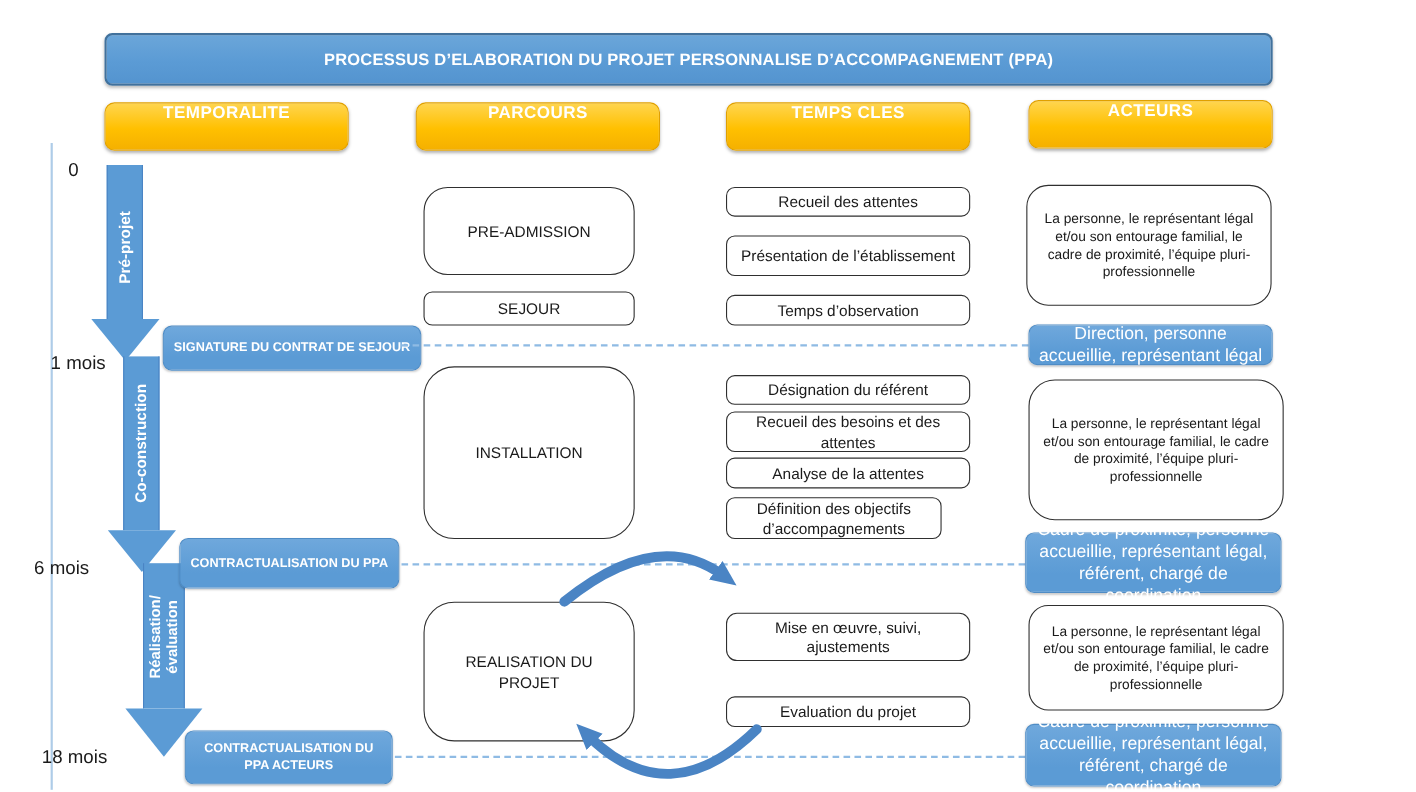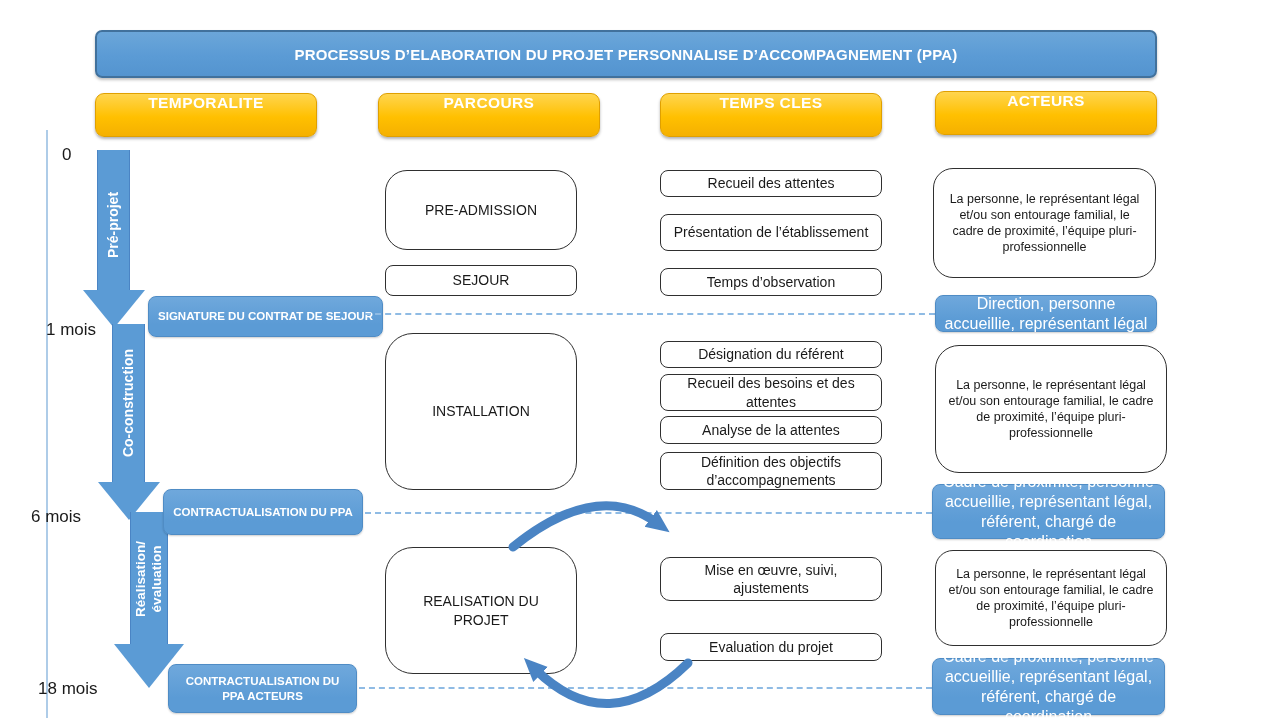--- a/index.html
+++ b/index.html
@@ -128,21 +128,21 @@
   <div class="abs white-box" style="left:385px;top:265px;width:192px;height:31px;border-radius:8px;">SEJOUR</div>
   <div class="abs white-box" style="left:385px;top:333px;width:192px;height:157px;border-radius:28px;">INSTALLATION</div>
   <div class="abs white-box" style="left:385px;top:547px;width:192px;height:127px;border-radius:28px;">REALISATION DU PROJET</div>
 
   <div class="abs white-box" style="left:660px;top:170px;width:222px;height:27px;border-radius:8px;">Recueil des attentes</div>
   <div class="abs white-box" style="left:660px;top:214px;width:222px;height:37px;border-radius:8px;">Présentation de l’établissement</div>
   <div class="abs white-box" style="left:660px;top:268px;width:222px;height:28px;border-radius:8px;">Temps d’observation</div>
   <div class="abs white-box" style="left:660px;top:341px;width:222px;height:27px;border-radius:8px;">Désignation du référent</div>
   <div class="abs white-box" style="left:660px;top:374px;width:222px;height:37px;border-radius:8px;">Recueil des besoins et des attentes</div>
   <div class="abs white-box" style="left:660px;top:416px;width:222px;height:28px;border-radius:8px;">Analyse de la attentes</div>
-  <div class="abs white-box" style="left:660px;top:452px;width:222px;height:38px;border-radius:8px;">Définition des objectifs d’accompagnements</div>
+  <div class="abs white-box" style="left:660px;top:452px;width:196px;height:38px;border-radius:8px;">Définition des objectifs d’accompagnements</div>
   <div class="abs white-box" style="left:660px;top:557px;width:222px;height:44px;border-radius:10px;">Mise en œuvre, suivi, ajustements</div>
   <div class="abs white-box" style="left:660px;top:633px;width:222px;height:28px;border-radius:8px;">Evaluation du projet</div>
 
   <div class="abs white-box" style="left:933px;top:168px;width:223px;height:110px;border-radius:20px;font-size:12.5px;">La personne, le représentant légal et/ou son entourage familial, le cadre de proximité, l’équipe pluri-professionnelle</div>
   <div class="abs white-box" style="left:935px;top:345px;width:232px;height:128px;border-radius:24px;font-size:12.5px;">La personne, le représentant légal et/ou son entourage familial, le cadre de proximité, l’équipe pluri-professionnelle</div>
   <div class="abs white-box" style="left:935px;top:550px;width:232px;height:96px;border-radius:18px;font-size:12.5px;">La personne, le représentant légal et/ou son entourage familial, le cadre de proximité, l’équipe pluri-professionnelle</div>
 
   <div class="abs blue-box actor-blue" style="left:935px;top:295px;width:222px;height:37px;">Direction, personne accueillie, représentant légal</div>
   <div class="abs blue-box actor-blue" style="left:932px;top:484px;width:233px;height:55px;">Cadre de proximité, personne accueillie, représentant légal, référent, chargé de coordination</div>
   <div class="abs blue-box actor-blue" style="left:932px;top:658px;width:233px;height:57px;">Cadre de proximité, personne accueillie, représentant légal, référent, chargé de coordination</div>

